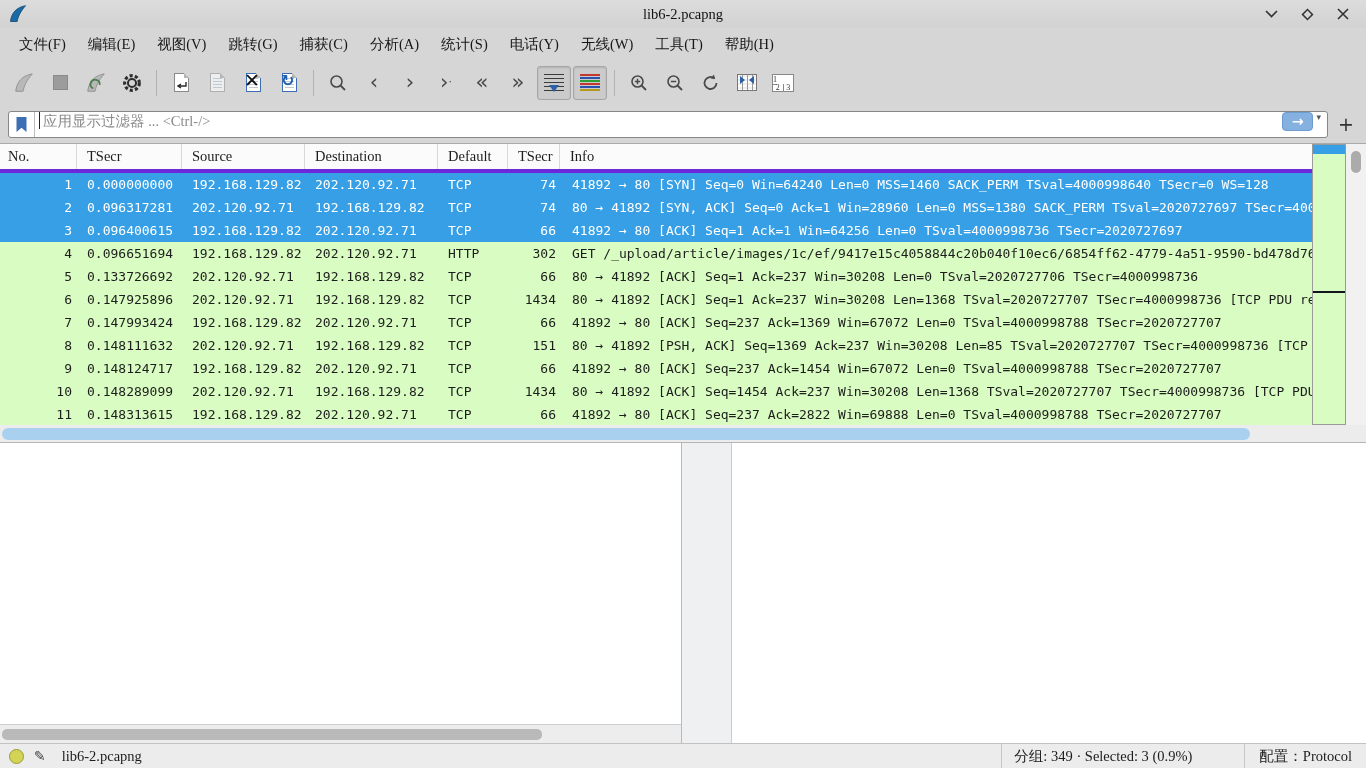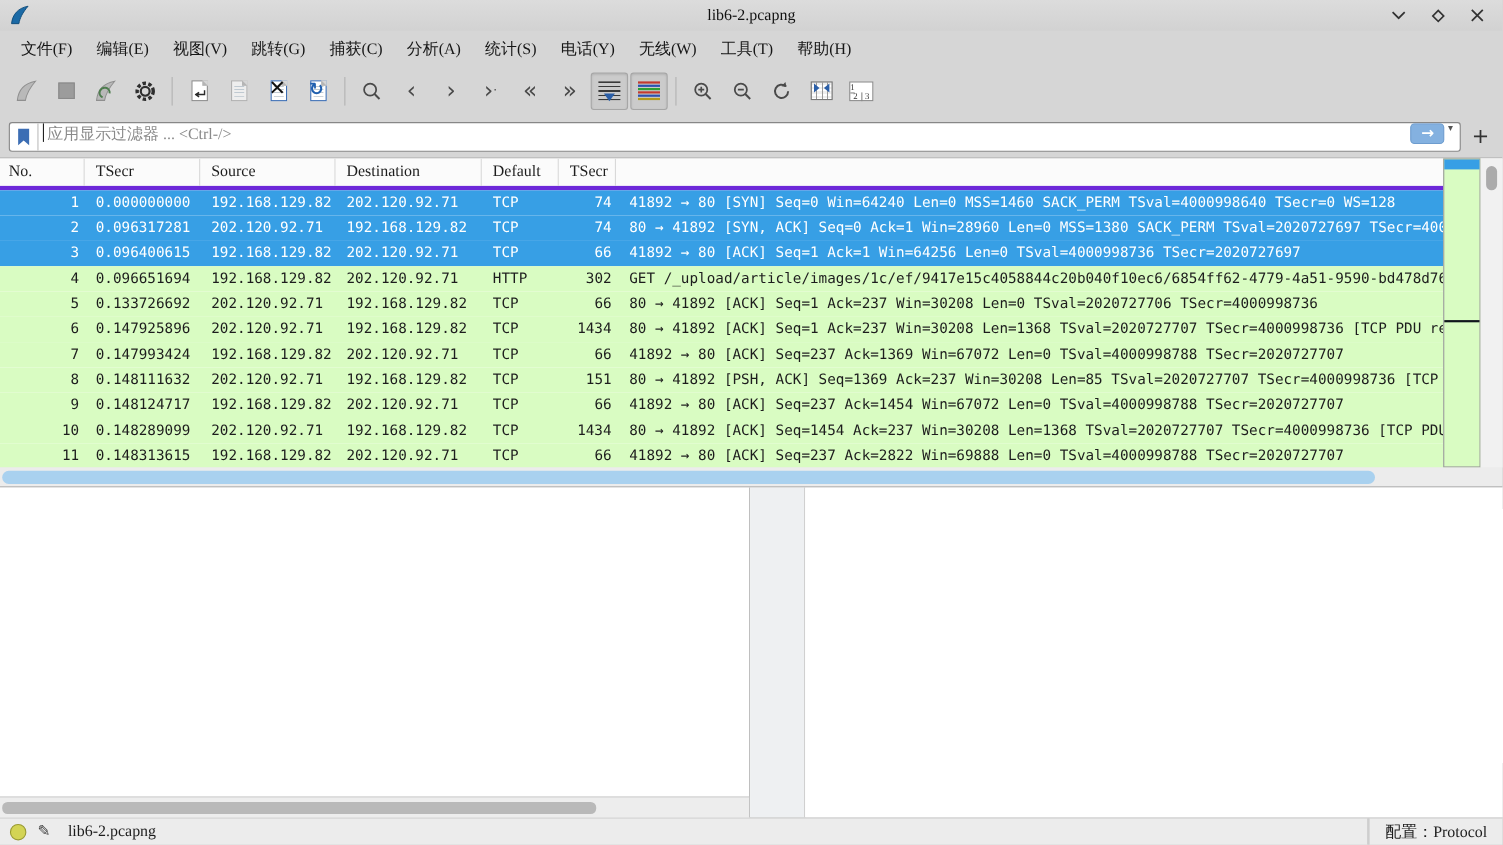--- a/index.html
+++ b/index.html
@@ -282,20 +282,21 @@
 
 <div class="list-wrap">
   <div class="list-main">
     <div class="hdr" id="hdr">
         <span class="hdr-cell" style="width: 77px; flex: 0 0 auto; padding-left: 8px;">No.</span>
         <span class="hdr-cell" style="width: 105px; flex: 0 0 auto;">TSecr</span>
         <span class="hdr-cell" style="width: 123px; flex: 0 0 auto;">Source</span>
         <span class="hdr-cell" style="width: 133px; flex: 0 0 auto;">Destination</span>
         <span class="hdr-cell" style="width: 70px; flex: 0 0 auto;">Default</span>
         <span class="hdr-cell" style="width: 52px; flex: 0 0 auto;">TSecr</span>
+        <span class="hdr-cell" style="flex: 1 1 0%; border-right: none;">Info</span>
       </div>
     <div class="rows" id="rows">
         <div class="prow" style="background: rgb(55, 159, 229); color: rgb(255, 255, 255);"><span class="c num" style="width: 77px;">1</span><span class="c pad" style="width: 105px;">0.000000000</span><span class="c pad" style="width: 123px;">192.168.129.82</span><span class="c pad" style="width: 133px;">202.120.92.71</span><span class="c pad" style="width: 70px;">TCP</span><span class="c len" style="width: 52px;">74</span><span class="c info">41892 → 80 [SYN] Seq=0 Win=64240 Len=0 MSS=1460 SACK_PERM TSval=4000998640 TSecr=0 WS=128</span></div>
         <div class="prow" style="background: rgb(55, 159, 229); color: rgb(255, 255, 255);"><span class="c num" style="width: 77px;">2</span><span class="c pad" style="width: 105px;">0.096317281</span><span class="c pad" style="width: 123px;">202.120.92.71</span><span class="c pad" style="width: 133px;">192.168.129.82</span><span class="c pad" style="width: 70px;">TCP</span><span class="c len" style="width: 52px;">74</span><span class="c info">80 → 41892 [SYN, ACK] Seq=0 Ack=1 Win=28960 Len=0 MSS=1380 SACK_PERM TSval=2020727697 TSecr=4000998640</span></div>
         <div class="prow" style="background: rgb(55, 159, 229); color: rgb(255, 255, 255);"><span class="c num" style="width: 77px;">3</span><span class="c pad" style="width: 105px;">0.096400615</span><span class="c pad" style="width: 123px;">192.168.129.82</span><span class="c pad" style="width: 133px;">202.120.92.71</span><span class="c pad" style="width: 70px;">TCP</span><span class="c len" style="width: 52px;">66</span><span class="c info">41892 → 80 [ACK] Seq=1 Ack=1 Win=64256 Len=0 TSval=4000998736 TSecr=2020727697</span></div>
         <div class="prow" style="background: rgb(217, 252, 194); color: rgb(29, 29, 29);"><span class="c num" style="width: 77px;">4</span><span class="c pad" style="width: 105px;">0.096651694</span><span class="c pad" style="width: 123px;">192.168.129.82</span><span class="c pad" style="width: 133px;">202.120.92.71</span><span class="c pad" style="width: 70px;">HTTP</span><span class="c len" style="width: 52px;">302</span><span class="c info">GET /_upload/article/images/1c/ef/9417e15c4058844c20b040f10ec6/6854ff62-4779-4a51-9590-bd478d76</span></div>
         <div class="prow" style="background: rgb(217, 252, 194); color: rgb(29, 29, 29);"><span class="c num" style="width: 77px;">5</span><span class="c pad" style="width: 105px;">0.133726692</span><span class="c pad" style="width: 123px;">202.120.92.71</span><span class="c pad" style="width: 133px;">192.168.129.82</span><span class="c pad" style="width: 70px;">TCP</span><span class="c len" style="width: 52px;">66</span><span class="c info">80 → 41892 [ACK] Seq=1 Ack=237 Win=30208 Len=0 TSval=2020727706 TSecr=4000998736</span></div>
         <div class="prow" style="background: rgb(217, 252, 194); color: rgb(29, 29, 29);"><span class="c num" style="width: 77px;">6</span><span class="c pad" style="width: 105px;">0.147925896</span><span class="c pad" style="width: 123px;">202.120.92.71</span><span class="c pad" style="width: 133px;">192.168.129.82</span><span class="c pad" style="width: 70px;">TCP</span><span class="c len" style="width: 52px;">1434</span><span class="c info">80 → 41892 [ACK] Seq=1 Ack=237 Win=30208 Len=1368 TSval=2020727707 TSecr=4000998736 [TCP PDU re</span></div>
         <div class="prow" style="background: rgb(217, 252, 194); color: rgb(29, 29, 29);"><span class="c num" style="width: 77px;">7</span><span class="c pad" style="width: 105px;">0.147993424</span><span class="c pad" style="width: 123px;">192.168.129.82</span><span class="c pad" style="width: 133px;">202.120.92.71</span><span class="c pad" style="width: 70px;">TCP</span><span class="c len" style="width: 52px;">66</span><span class="c info">41892 → 80 [ACK] Seq=237 Ack=1369 Win=67072 Len=0 TSval=4000998788 TSecr=2020727707</span></div>
         <div class="prow" style="background: rgb(217, 252, 194); color: rgb(29, 29, 29);"><span class="c num" style="width: 77px;">8</span><span class="c pad" style="width: 105px;">0.148111632</span><span class="c pad" style="width: 123px;">202.120.92.71</span><span class="c pad" style="width: 133px;">192.168.129.82</span><span class="c pad" style="width: 70px;">TCP</span><span class="c len" style="width: 52px;">151</span><span class="c info">80 → 41892 [PSH, ACK] Seq=1369 Ack=237 Win=30208 Len=85 TSval=2020727707 TSecr=4000998736 [TCP</span></div>
@@ -327,16 +328,17 @@
   <div class="pane-gap"></div>
   <div class="pane-right"></div>
 </div>
 
 <div class="statusbar">
   <span class="expert-dot"></span>
   <span class="comment-icon">✎</span>
   <span class="sb-file">lib6-2.pcapng</span>
   <span class="sb-right">
     <span class="sb-sep"></span>
+    <span class="sb-packets">分组: 349 · Selected: 3 (0.9%)</span>
     <span class="sb-sep"></span>
     <span class="sb-profile">配置：Protocol</span>
   </span>
 </div>
 
 </body></html>

